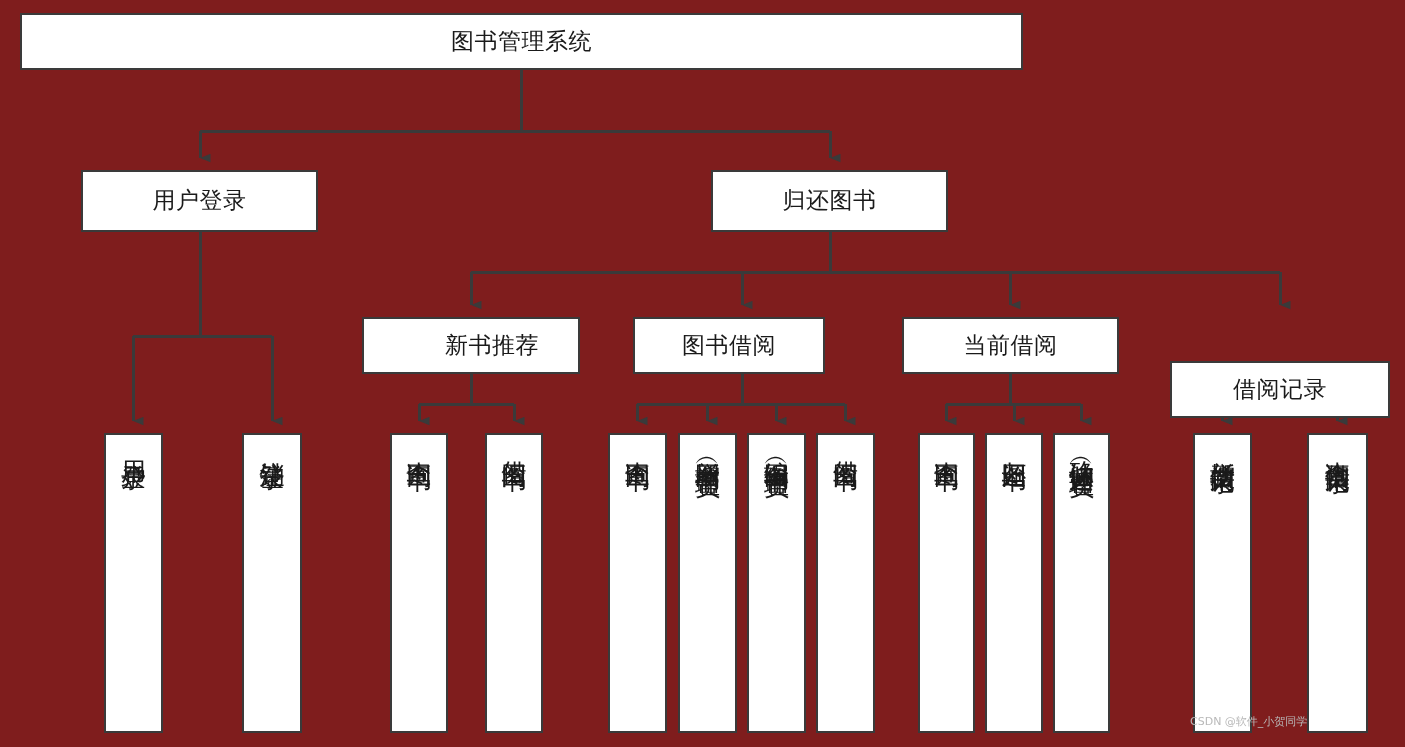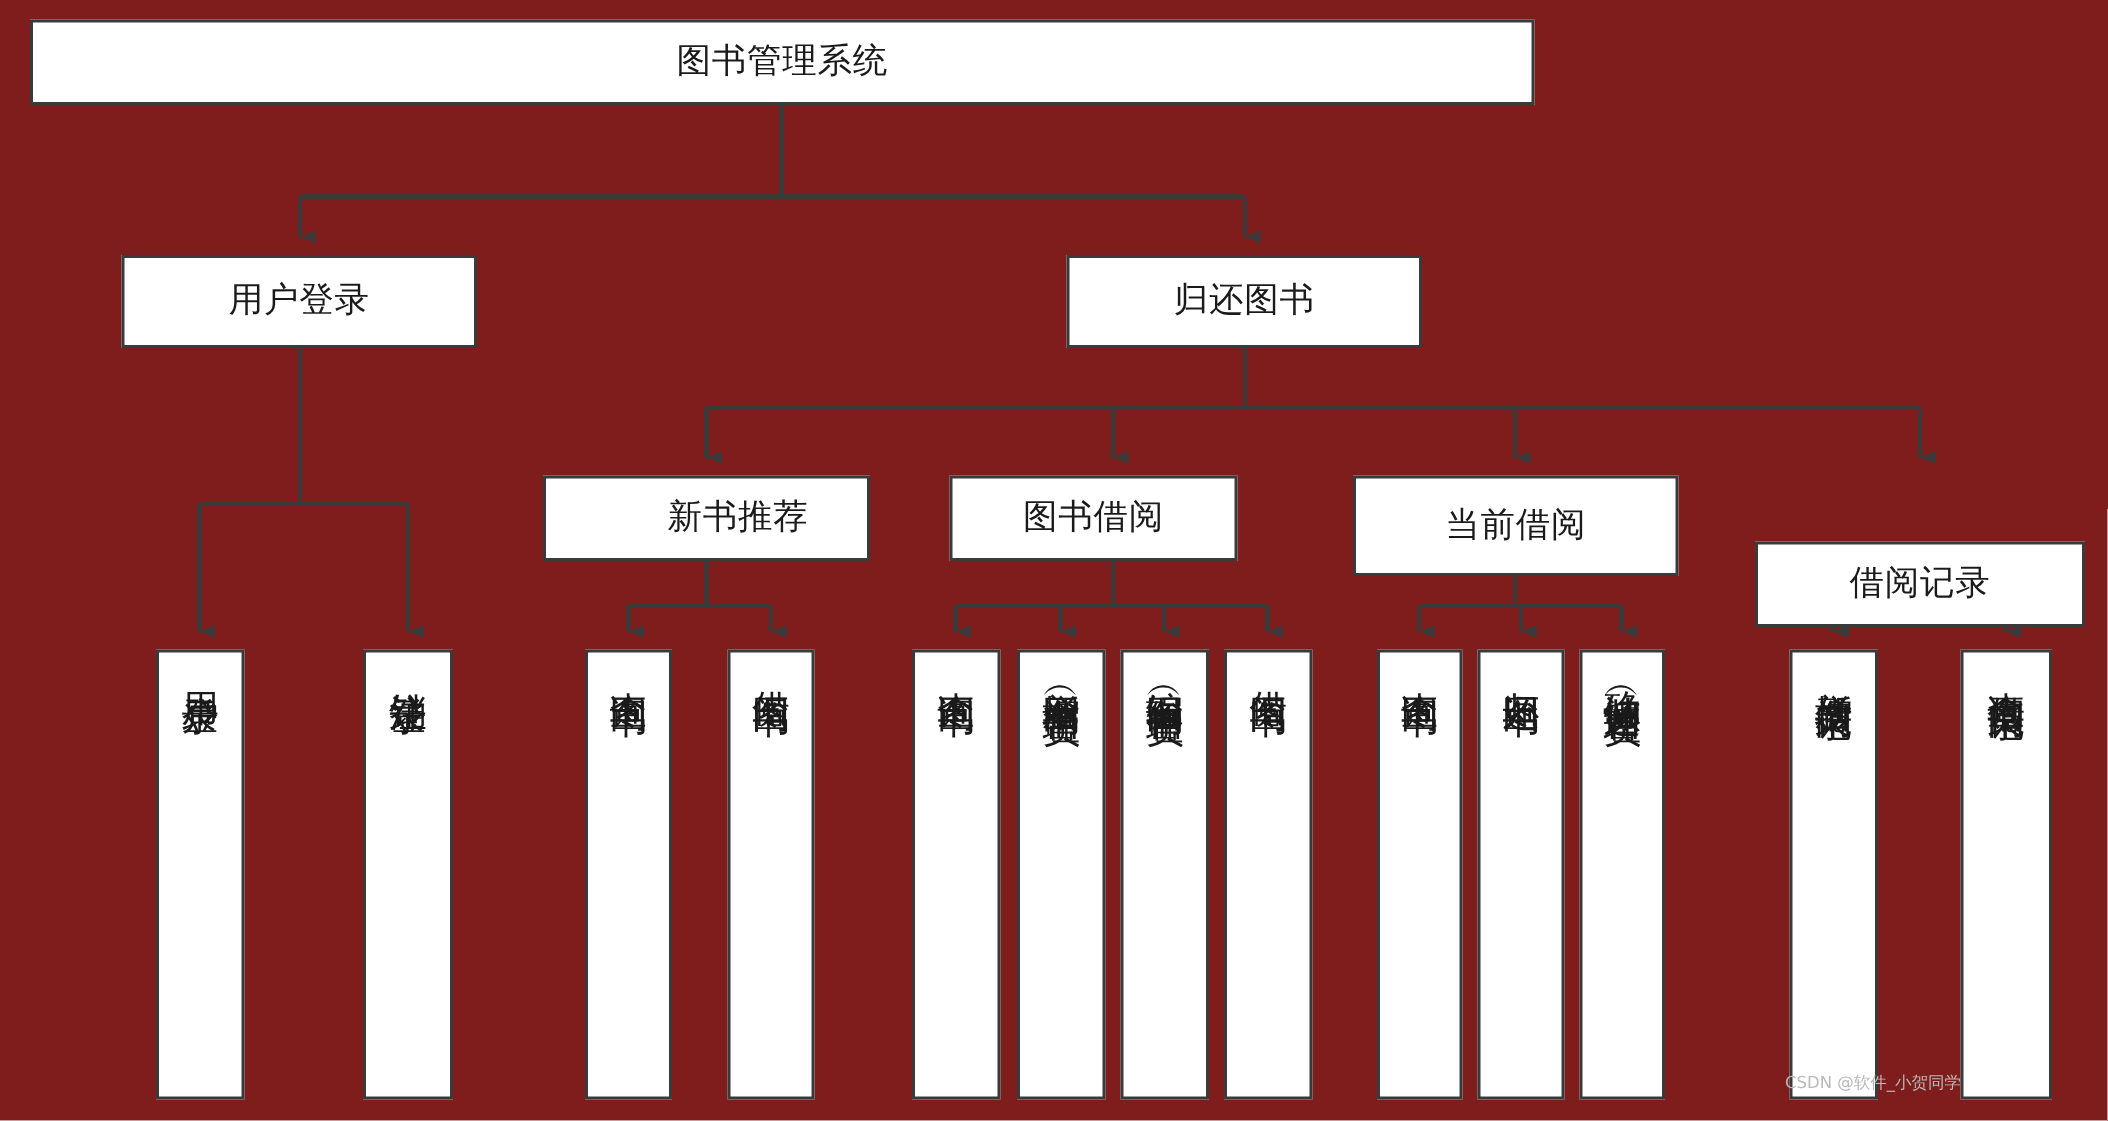--- a/index.html
+++ b/index.html
@@ -132,21 +132,21 @@
   <div class="node-box horiz" style="left:711px;top:170px;width:237px;height:62px;">
     <span class="node-label">归还图书</span>
   </div>
 
   <div class="node-box horiz" style="left:362px;top:317px;width:218px;height:57px;padding-left:42px;">
     <span class="node-label">新书推荐</span>
   </div>
   <div class="node-box horiz" style="left:633px;top:317px;width:192px;height:57px;">
     <span class="node-label">图书借阅</span>
   </div>
-  <div class="node-box horiz" style="left:902px;top:317px;width:217px;height:67px;">
+  <div class="node-box horiz" style="left:902px;top:317px;width:217px;height:57px;">
     <span class="node-label">当前借阅</span>
   </div>
   <div class="node-box horiz" style="left:1170px;top:317px;width:220px;height:57px;margin-top:44px;">
     <span class="node-label">借阅记录</span>
   </div>
 
   <div class="node-box vert" style="left:104px;top:433px;width:59px;height:300px;">
     <span class="node-label">用户登录</span>
   </div>
   <div class="node-box vert" style="left:242px;top:433px;width:60px;height:300px;">

